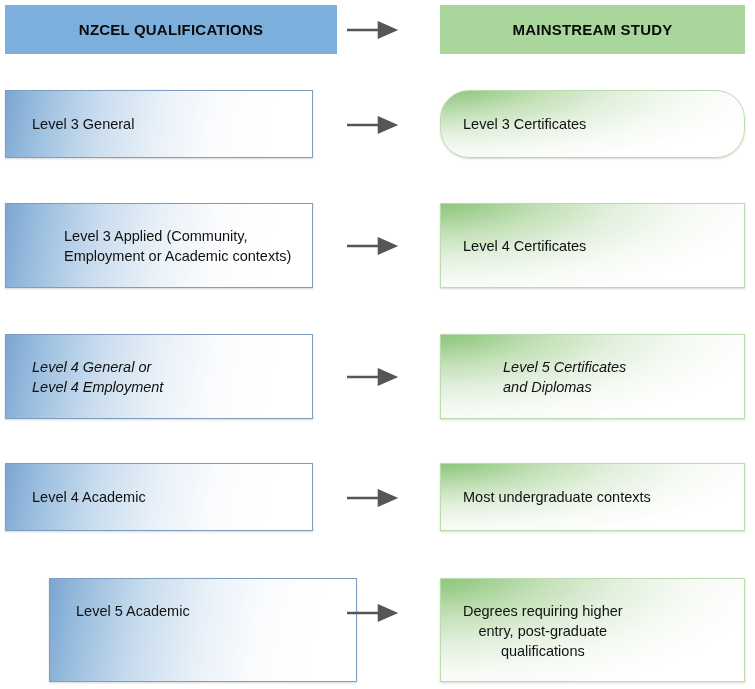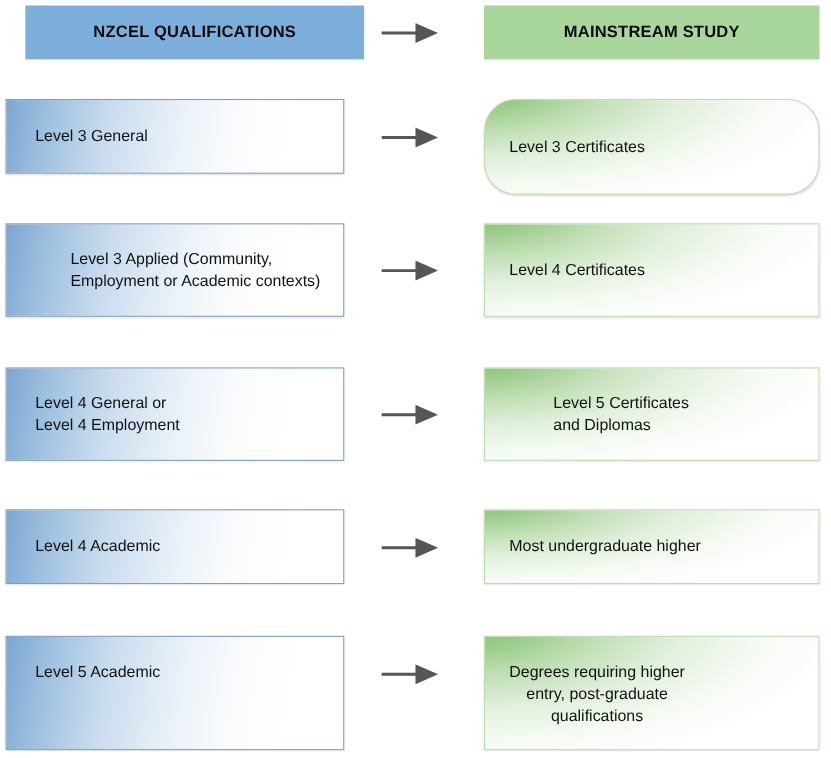--- a/index.html
+++ b/index.html
@@ -43,22 +43,22 @@
     padding-right: 12px;
     font-size: 14.5px;
     color: #111111;
     line-height: 20px;
     white-space: pre-line;
   }
 
   
   .header-left {
     position: absolute;
-    left: 23px;
-    width: 308px;
+    left: 5px;
+    width: 332px;
     box-sizing: border-box;
     background: #7dafdc;
     border: none;
     display: flex;
     align-items: center;
     justify-content: center;
   }
   .header-left .header-text {
     font-size: 15px;
     font-weight: bold;
@@ -168,21 +168,21 @@
     <div class="box-left grad-blue shadowed" style="top:0;height:68px;">
       <span class="box-text">Level 3 General</span>
     </div>
 
     <div class="arrow" style="top:24px;">
       <svg width="60" height="22" viewBox="0 0 60 22" aria-hidden="true">
         <path d="M2 11 H34 M34 4 L50 11 L34 18 Z" fill="#565656" stroke="#565656" stroke-width="2.6" stroke-linejoin="miter"></path>
       </svg>
     </div>
 
-    <div class="box-right grad-green shadowed" style="top:0;height:87px;border-radius:29px;">
+    <div class="box-right grad-green shadowed" style="top:0;height:68px;border-radius:29px;">
       <span class="box-text">Level 3 Certificates</span>
     </div>
   </div>
 
   <div class="row" style="top:203px;height:85px;">
     <div class="box-left grad-blue shadowed" style="top:0;height:85px;padding-left:32px;">
       <span class="box-text">Level 3 Applied (Community,
 Employment or Academic contexts)</span>
     </div>
 
@@ -190,21 +190,21 @@
       <svg width="60" height="22" viewBox="0 0 60 22" aria-hidden="true">
         <path d="M2 11 H34 M34 4 L50 11 L34 18 Z" fill="#565656" stroke="#565656" stroke-width="2.6" stroke-linejoin="miter"></path>
       </svg>
     </div>
 
     <div class="box-right grad-green shadowed" style="top:0;height:85px;">
       <span class="box-text">Level 4 Certificates</span>
     </div>
   </div>
 
-  <div class="row" style="top:334px;height:85px;">
+  <div class="row" style="top:334px;height:85px;font-style:italic;">
     <div class="box-left grad-blue shadowed" style="top:0;height:85px;">
       <span class="box-text">Level 4 General or
 Level 4 Employment</span>
     </div>
 
     <div class="arrow" style="top:32px;">
       <svg width="60" height="22" viewBox="0 0 60 22" aria-hidden="true">
         <path d="M2 11 H34 M34 4 L50 11 L34 18 Z" fill="#565656" stroke="#565656" stroke-width="2.6" stroke-linejoin="miter"></path>
       </svg>
     </div>
@@ -220,26 +220,26 @@
       <span class="box-text">Level 4 Academic</span>
     </div>
 
     <div class="arrow" style="top:24px;">
       <svg width="60" height="22" viewBox="0 0 60 22" aria-hidden="true">
         <path d="M2 11 H34 M34 4 L50 11 L34 18 Z" fill="#565656" stroke="#565656" stroke-width="2.6" stroke-linejoin="miter"></path>
       </svg>
     </div>
 
     <div class="box-right grad-green shadowed" style="top:0;height:68px;">
-      <span class="box-text">Most undergraduate higher</span>
+      <span class="box-text">Most undergraduate contexts</span>
     </div>
   </div>
 
   <div class="row" style="top:578px;height:104px;">
-    <div class="box-left grad-blue shadowed" style="top:0;height:104px;">
+    <div class="box-left grad-blue shadowed" style="top:0;height:104px;margin-left:44px;">
       <span class="box-text" style="align-self:flex-start;padding-top:22px;">Level 5 Academic</span>
     </div>
 
     <div class="arrow" style="top:24px;">
       <svg width="60" height="22" viewBox="0 0 60 22" aria-hidden="true">
         <path d="M2 11 H34 M34 4 L50 11 L34 18 Z" fill="#565656" stroke="#565656" stroke-width="2.6" stroke-linejoin="miter"></path>
       </svg>
     </div>
 
     <div class="box-right grad-green shadowed" style="top:0;height:104px;text-align:center;">

